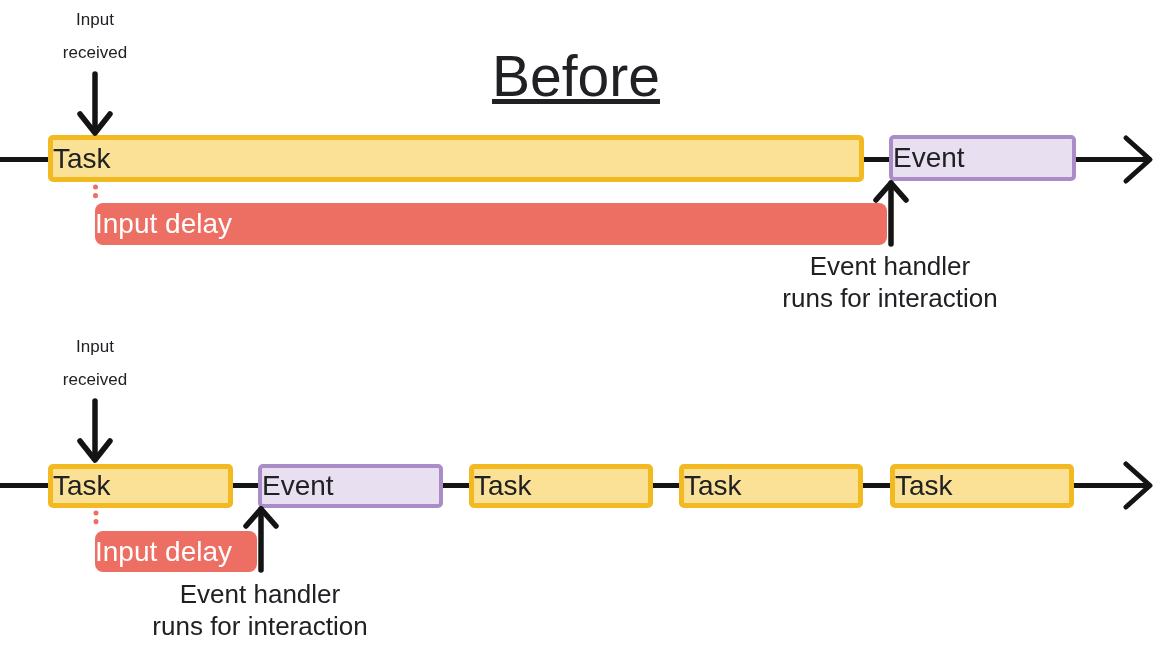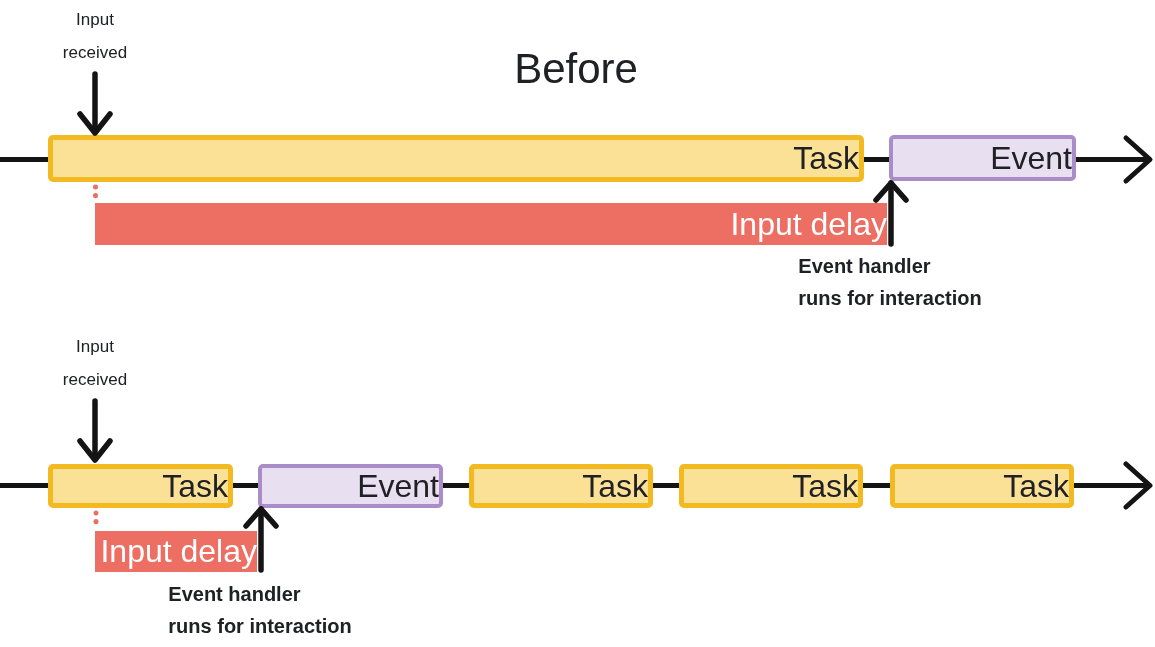--- a/index.html
+++ b/index.html
@@ -47,64 +47,64 @@
     stroke-linecap: round;
     stroke-dasharray: 0.1 8.5;
   }
 
   .bar {
     position: absolute;
     z-index: 2;
     box-sizing: border-box;
     display: flex;
     align-items: center;
-    justify-content: flex-end;
-    font-size: 32px;
+    justify-content: flex-start;
+    font-size: 28px;
     border-radius: 5px;
   }
   .bar.task {
     background: var(--task_fill, #FBE195);
     border: 5px solid var(--task_border, #F2BA20);
   }
   .bar.event {
     background: var(--event_fill, #E8DFF0);
     border: 4px solid var(--event_border, #A98CC8);
   }
   .bar.delay {
     background: var(--delay_fill, #ED6F63);
     color: var(--delay_text, #ffffff);
     border: none;
-    border-radius: 0;
+    border-radius: 8px;
   }
 
   .caption {
     position: absolute;
     z-index: 4;
     font-size: 17px;
     line-height: 33px;
     text-align: center;
   }
   .title {
     position: absolute;
     z-index: 4;
-    font-size: 42px;
+    font-size: 57px;
     line-height: 1;
     text-align: right;
     transform: translateX(-50%);
     white-space: nowrap;
+    text-decoration: underline;
   }
   .handler-label {
     position: absolute;
     z-index: 4;
-    font-size: 20px;
+    font-size: 26px;
     line-height: 32px;
-    text-align: left;
+    text-align: center;
     transform: translateX(-50%);
     white-space: nowrap;
-    font-weight: bold;
   }
 </style>
 </head>
 <body>
 
 <div id="stage">
 
   <svg class="overlay" id="timeline-layer">
     <g>
       <line class="tl-stroke" x1="0" y1="159.5" x2="1146" y2="159.5"></line>

